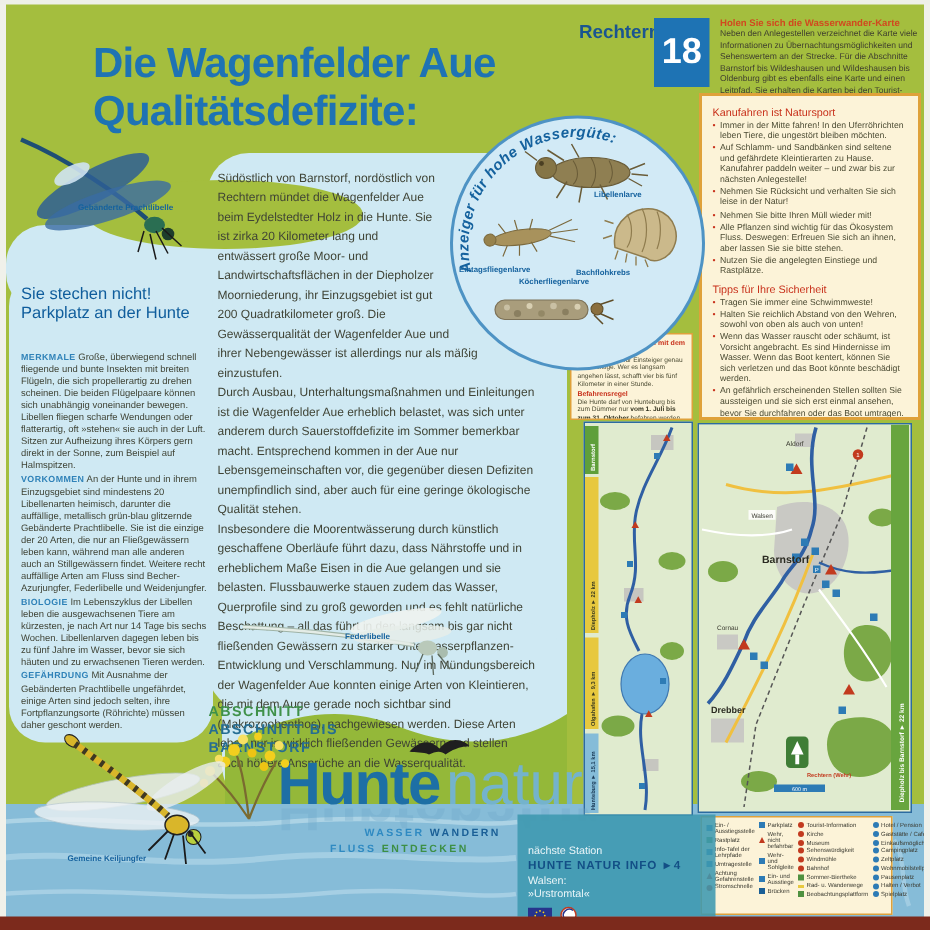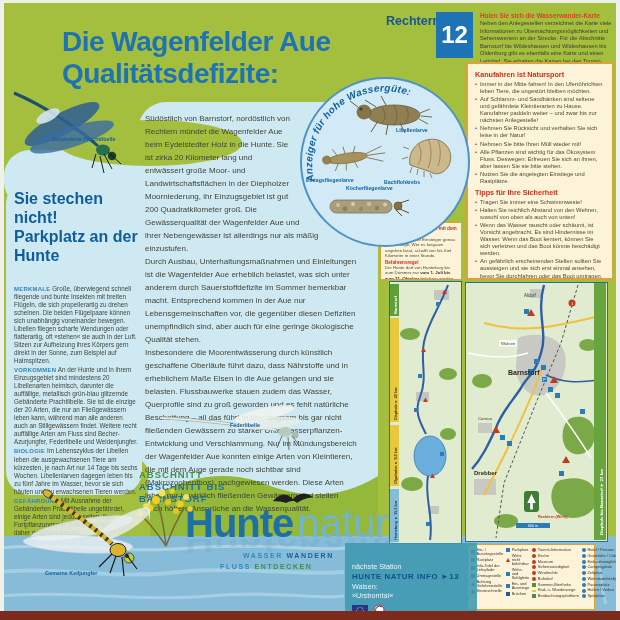--- a/index.html
+++ b/index.html
@@ -22,21 +22,21 @@
   .num-box{left:436px;top:12px;width:37px;height:46px;background:#1e73b4;color:#fff;
     display:flex;align-items:center;justify-content:center;font-size:24px;font-weight:bold;z-index:5;}
   .karte{left:480px;top:12px;width:134px;z-index:5;}
   .karte-title{font-size:6.4px;font-weight:bold;color:#d1491f;margin-bottom:1px;}
   .karte-body{font-size:5.7px;color:#40402f;line-height:1.32;}
   .karte-body strong{color:#33331f;}
 
   
   .kanu{left:466px;top:62px;width:148px;height:218px;background:#fcf3d8;border:2px solid #dfa13a;
     padding:6px 7px;z-index:6;overflow:hidden;}
-  .box-title{font-size:7.2px;font-weight:bold;color:#c8311b;margin:0 0 2px 0;}
+  .box-title{font-size:7.2px;font-weight:normal;color:#c8311b;margin:0 0 2px 0;}
   ul.rules{margin:0;padding:0;list-style:none;}
   ul.rules li{font-size:5.8px;line-height:1.22;color:#4c4c34;padding-left:5px;position:relative;margin-bottom:1px;}
   ul.rules li::before{content:"•";color:#c8311b;position:absolute;left:0;}
   .touren{left:380px;top:222px;width:82px;height:58px;background:#fcf3d8;border:1.5px solid #dfa13a;
     padding:3px 4px;z-index:6;overflow:hidden;}
   .touren .t-title{font-size:4.7px;font-weight:bold;color:#c8311b;line-height:1.15;}
   .touren .t-body{font-size:4.4px;color:#4c4c34;line-height:1.25;}
   .touren .t-body strong{color:#33331f;}
   .t-rule-title{font-size:4.6px;font-weight:bold;color:#c8311b;margin-top:1px;}
 
@@ -46,21 +46,21 @@
   .sp-label{position:absolute;font-size:5.2px;font-weight:bold;color:#15629e;z-index:8;}
 
   
   .intro{left:145px;top:112px;width:212px;z-index:6;font-size:8px;line-height:13px;color:#3f4335;}
   .intro p{margin:0;}
   .circle-spacer{float:right;width:120px;height:145px;
     shape-outside:circle(93px at 148px 50px);}
 
   
   .sidebar{left:14px;top:190px;width:124px;z-index:6;}
-  .sb-title{font-size:16px;font-weight:bold;color:#0f5d9c;line-height:1.18;margin-bottom:19px;}
+  .sb-title{font-size:11px;font-weight:normal;color:#0f5d9c;line-height:1.18;margin-bottom:19px;}
   .sb-p{margin:0 0 1px 0;font-size:6.3px;line-height:1.27;color:#3f4335;}
   .sb-k{text-transform:uppercase;font-weight:bold;color:#2f82b8;letter-spacing:.3px;font-size:5.9px;}
 
   
   .dragon-label{position:absolute;font-size:5.4px;font-weight:bold;color:#15629e;z-index:9;}
 
   
   .abschnitt{left:139px;top:469px;z-index:9;font-weight:bold;font-size:9.5px;letter-spacing:1px;line-height:1.28;}
   .abschnitt .l1{color:#3f9149;}
   .abschnitt .l2,.abschnitt .l3{color:#256d92;}
@@ -128,21 +128,21 @@
   <div class="abs frame-t"></div>
   <div class="abs frame-b"></div>
 
   <div class="abs title">
     <div>Die Wagenfelder Aue</div>
     <div>Qualitätsdefizite:</div>
   </div>
 
   <div class="abs rechtern">Rechtern</div>
   <div class="abs num-box">
-    <span>12</span>
+    <span>18</span>
   </div>
   <div class="abs karte">
     <div class="karte-title">Holen Sie sich die Wasserwander-Karte</div>
     <div class="karte-body">
       <span>Neben den Anlegestellen verzeichnet die Karte viele Informationen zu Übernachtungsmöglichkeiten und Sehenswertem an der Strecke. Für die Abschnitte Barnstorf bis Wildeshausen und Wildeshausen bis Oldenburg gibt es ebenfalls eine Karte und einen Leitpfad. Sie erhalten die Karten bei den Tourist-Informationen – oder über</span>
       <strong>www.hunte-natur.de</strong>
       <span>als pdf-Datei.</span>
     </div>
   </div>
 
@@ -551,21 +551,21 @@
         </div>
         <div class="lg-it">
           <i data-ic="ci-blue"></i>
           <span>Spielplatz</span>
         </div>
       </div>
   </div>
 
   <div class="abs next-panel">
     <div class="np-l1">nächste Station</div>
-    <div class="np-l2">HUNTE NATUR INFO ►13</div>
+    <div class="np-l2">HUNTE NATUR INFO ►4</div>
     <div class="np-l3">Walsen:</div>
     <div class="np-l4">»Urstromtal«</div>
     <div class="np-logos">
       <svg width="16" height="11" viewBox="0 0 16 11">
         <rect width="16" height="11" fill="#26348c"></rect>
         <g fill="#f7d117">
           <circle cx="8" cy="2.3" r=".6"></circle>
             <circle cx="10.3" cy="3.2" r=".6"></circle>
             <circle cx="11.2" cy="5.5" r=".6"></circle>
           <circle cx="10.3" cy="7.8" r=".6"></circle>

